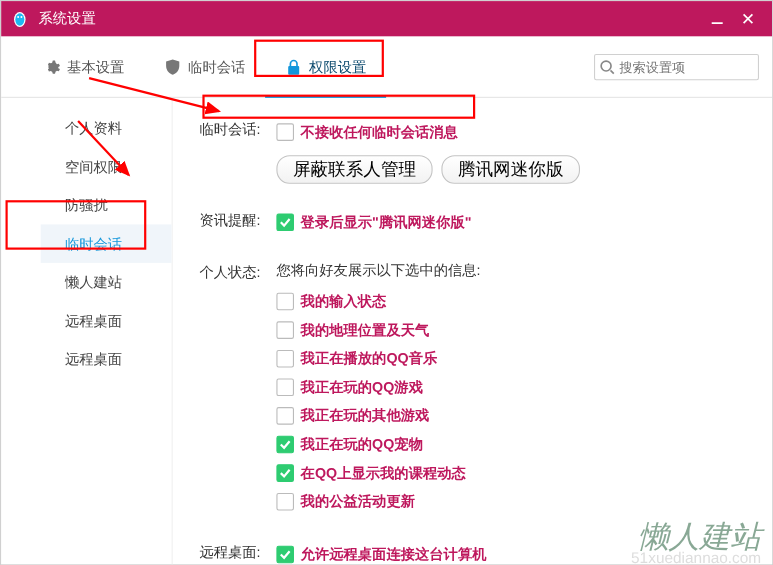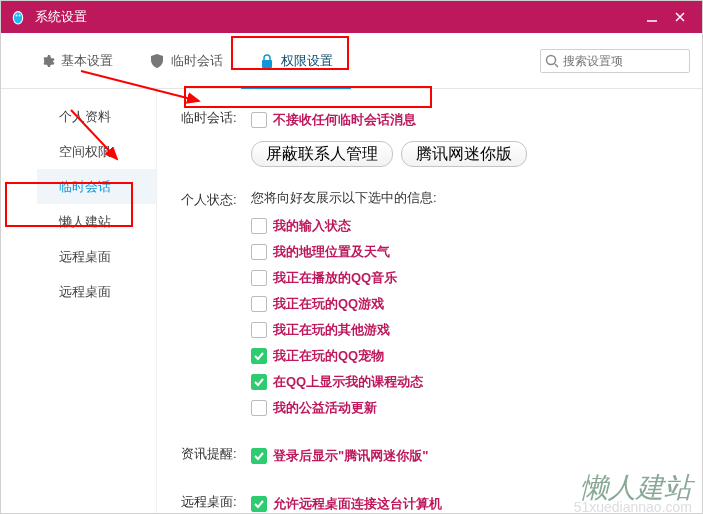--- a/index.html
+++ b/index.html
@@ -108,20 +108,23 @@
   </div>
 
   <div class="body">
     <div class="sidebar">
       <div class="item">
           <span>个人资料</span>
         </div>
       <div class="item">
           <span>空间权限</span>
         </div>
+      <div class="item">
+          <span>防骚扰</span>
+        </div>
       <div class="item selected">
           <span>临时会话</span>
         </div>
       <div class="item">
           <span>懒人建站</span>
         </div>
       <div class="item">
           <span>远程桌面</span>
         </div>
       <div class="item">
@@ -143,20 +146,34 @@
                 <span>屏蔽联系人管理</span>
               </button>
             <button class="btn">
                 <span>腾讯网迷你版</span>
               </button>
           </div>
         </div>
       </div>
 
       <div class="section">
+        <div class="label">资讯提醒:</div>
+        <div class="fields">
+          <div class="chk-row">
+            <span class="chk checked">
+                <svg width="12" height="12" viewBox="0 0 12 12">
+                  <path d="M2 6l3 3 5-6" stroke="#fff" stroke-width="2" fill="none"></path>
+                </svg>
+              </span>
+            <span>登录后显示"腾讯网迷你版"</span>
+          </div>
+        </div>
+      </div>
+
+      <div class="section">
         <div class="label">个人状态:</div>
         <div class="fields">
           <div class="hint">您将向好友展示以下选中的信息:</div>
           <div id="status-list">
               <div class="chk-row">
                 <span class="chk"></span>
                 <span>我的输入状态</span>
               </div>
               <div class="chk-row">
                 <span class="chk"></span>
@@ -188,34 +205,20 @@
                     <path d="M2 6l3 3 5-6" stroke="#fff" stroke-width="2" fill="none"></path>
                   </svg>
                 </span>
                 <span>在QQ上显示我的课程动态</span>
               </div>
               <div class="chk-row">
                 <span class="chk"></span>
                 <span>我的公益活动更新</span>
               </div>
             </div>
-        </div>
-      </div>
-
-      <div class="section">
-        <div class="label">资讯提醒:</div>
-        <div class="fields">
-          <div class="chk-row">
-            <span class="chk checked">
-                <svg width="12" height="12" viewBox="0 0 12 12">
-                  <path d="M2 6l3 3 5-6" stroke="#fff" stroke-width="2" fill="none"></path>
-                </svg>
-              </span>
-            <span>登录后显示"腾讯网迷你版"</span>
-          </div>
         </div>
       </div>
 
       <div class="section" style="margin-bottom:4px">
         <div class="label">远程桌面:</div>
         <div class="fields">
           <div class="chk-row">
             <span class="chk checked">
                 <svg width="12" height="12" viewBox="0 0 12 12">
                   <path d="M2 6l3 3 5-6" stroke="#fff" stroke-width="2" fill="none"></path>

